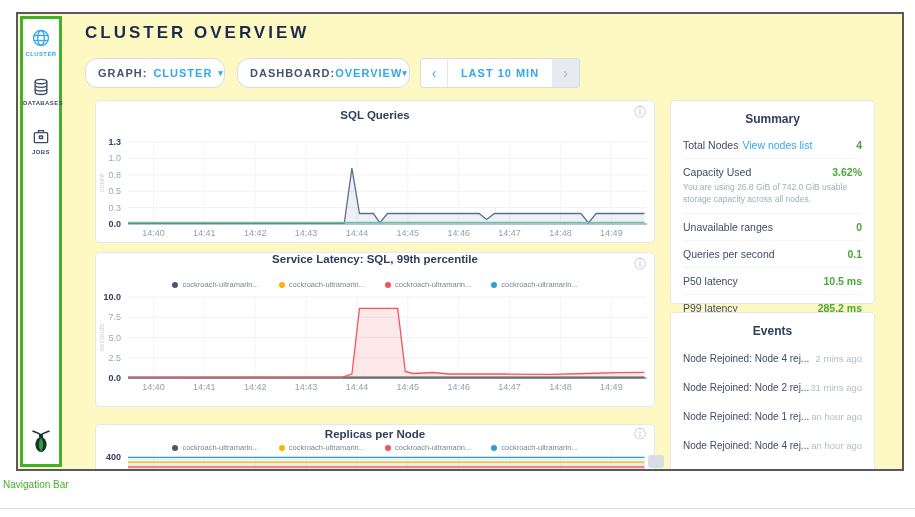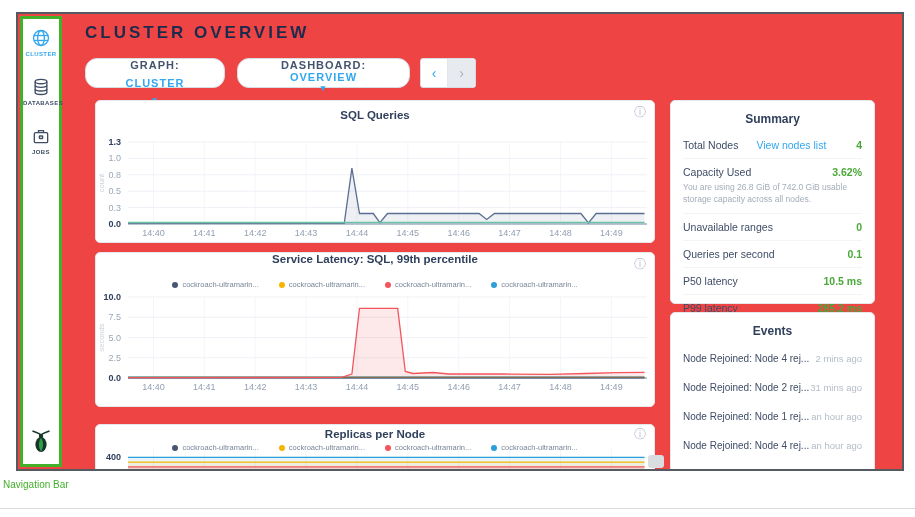--- a/index.html
+++ b/index.html
@@ -1,37 +1,37 @@
 <!DOCTYPE html>
 <html><head>
 <meta charset="utf-8">
 <style>
   * { margin:0; padding:0; box-sizing:border-box; }
   body { width:915px; height:517px; background:#ffffff; font-family:"Liberation Sans", sans-serif; overflow:hidden; position:relative; }
 
   .frame { position:absolute; left:16px; top:12px; width:888px; height:459px;
-           border:2px solid #555a60; background:#ef4444; overflow:hidden; }
+           border:2px solid #555a60; background:#fef9c3; overflow:hidden; }
 
   
   .sidebar { position:absolute; left:2px; top:2px; width:42px; height:451px;
              border:3px solid #43b02a; background:#ffffff; z-index:5; }
   .nav-item { text-align:center; cursor:pointer; }
   .nav-item.first { margin-top:9px; }
   .nav-item { margin-top:20px; }
   .nav-label { display:block; font-size:6px; font-weight:bold; letter-spacing:0.4px; color:#3e4c66; margin-top:3px; }
   .nav-item.active .nav-label { color:#33a7f0; }
   .nav-icon svg { display:block; margin:0 auto; }
   .logo { position:absolute; bottom:6px; left:0; right:0; text-align:center; }
 
   
   .page-title { position:absolute; left:67px; top:9px; font-size:17px; font-weight:bold;
                 letter-spacing:3px; color:#1b2b4d; }
   .ctl { position:absolute; top:44px; height:30px; display:flex; align-items:center;
          background:#fff; border:1px solid #d7dce3; border-radius:12px; font-size:11px; font-weight:bold;
-         letter-spacing:1px; cursor:pointer;flex-direction:column; }
+         letter-spacing:1px; cursor:pointer; }
   .ctl-graph { left:67px; width:140px; padding:0 12px; gap:6px; }
   .ctl-dash  { left:219px; width:173px; padding:0 12px; }
   .ctl-label { color:#44536e; }
   .ctl-value { color:#33a7f0; }
   .caret { color:#33a7f0; font-size:9px; }
   .timewin { position:absolute; left:402px; top:44px; height:30px; display:flex;
              border:1px solid #d7dce3; border-radius:3px; overflow:hidden; background:#fff; }
   .tw-seg { display:flex; align-items:center; justify-content:center; cursor:pointer; }
   .tw-prev { width:27px; color:#33a7f0; font-size:14px; border-right:1px solid #e2e6eb; }
   .tw-label { width:104px; color:#33a7f0; font-size:11px; font-weight:bold; letter-spacing:1px; }
@@ -60,21 +60,21 @@
   #card2 .info { top:3px; }
 
   
   .panel { left:652px; width:205px; padding:0 12px; }
   #summary-card { top:86px; height:204px; }
   #events-card { top:298px; height:200px; }
   .panel-title { text-align:center; font-size:12px; font-weight:bold; color:#2f3f5c; padding:11px 0 6px; }
   .sum-row { display:flex; align-items:baseline; padding:7px 0; border-top:1px solid #f2f4f7; }
   .sum-row.no-border { border-top:none; }
   .sum-label { font-size:10.5px; color:#3e4c66; white-space:nowrap; }
-  .sum-link { font-size:10.5px; color:#33a7f0; margin-left:18px; cursor:pointer; white-space:nowrap; }
+  .sum-link { font-size:10.5px; color:#33a7f0; margin-left:4px; cursor:pointer; white-space:nowrap; }
   .sum-value { margin-left:auto; font-size:10.5px; font-weight:bold; color:#4aa838; white-space:nowrap; }
   .sum-note { font-size:8.5px; color:#a3adba; line-height:1.4; padding:0 0 7px; margin-top:-3px; }
   .evt-row { display:flex; align-items:baseline; padding:9px 0; }
   .evt-text { font-size:10px; color:#3e4c66; white-space:nowrap; }
   .evt-time { margin-left:auto; font-size:9.5px; color:#b3bcc7; white-space:nowrap; }
 
   .scroll-thumb { position:absolute; left:630px; top:441px; width:16px; height:13px;
                   background:#d9dce1; border-radius:3px; }
 
   
@@ -137,20 +137,21 @@
     <span class="ctl-value">CLUSTER</span>
     <span class="caret">▾</span>
   </div>
   <div class="ctl ctl-dash">
     <span class="ctl-label">DASHBOARD:</span>
     <span class="ctl-value">OVERVIEW</span>
     <span class="caret">▾</span>
   </div>
   <div class="timewin">
     <div class="tw-seg tw-prev">‹</div>
+    <div class="tw-seg tw-label">LAST 10 MIN</div>
     <div class="tw-seg tw-next">›</div>
   </div>
 
   <div class="card chart-card" id="card0">
     <svg class="chart" id="chart-svg-0" width="558" height="141">
         <line x1="57.44117647058824" x2="57.44117647058824" y1="41" y2="123" stroke="#f3f5f8" stroke-width="1"></line>
         <line x1="108.32352941176471" x2="108.32352941176471" y1="41" y2="123" stroke="#f3f5f8" stroke-width="1"></line>
         <line x1="159.2058823529412" x2="159.2058823529412" y1="41" y2="123" stroke="#f3f5f8" stroke-width="1"></line>
         <line x1="210.08823529411765" x2="210.08823529411765" y1="41" y2="123" stroke="#f3f5f8" stroke-width="1"></line>
         <line x1="260.97058823529414" x2="260.97058823529414" y1="41" y2="123" stroke="#f3f5f8" stroke-width="1"></line>

